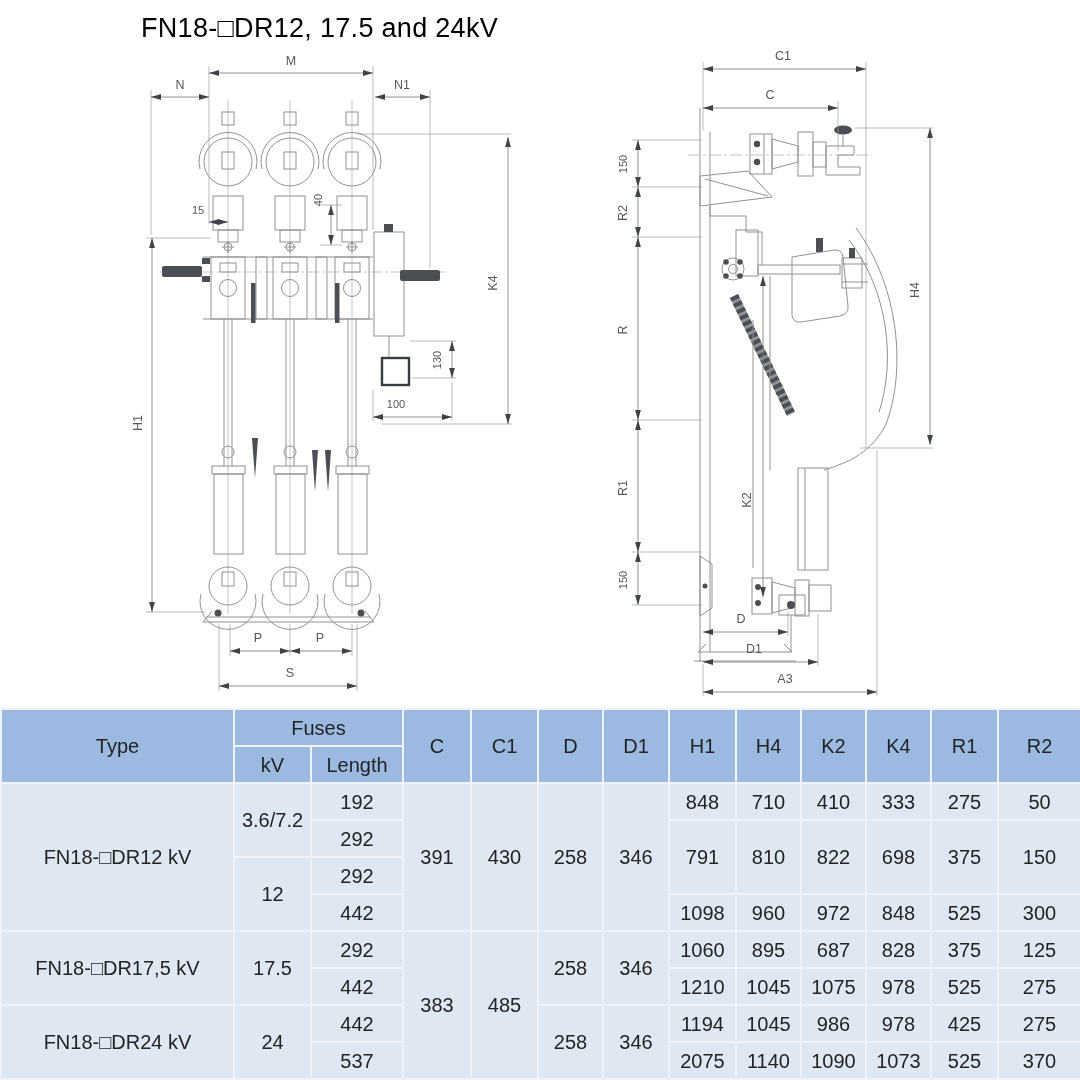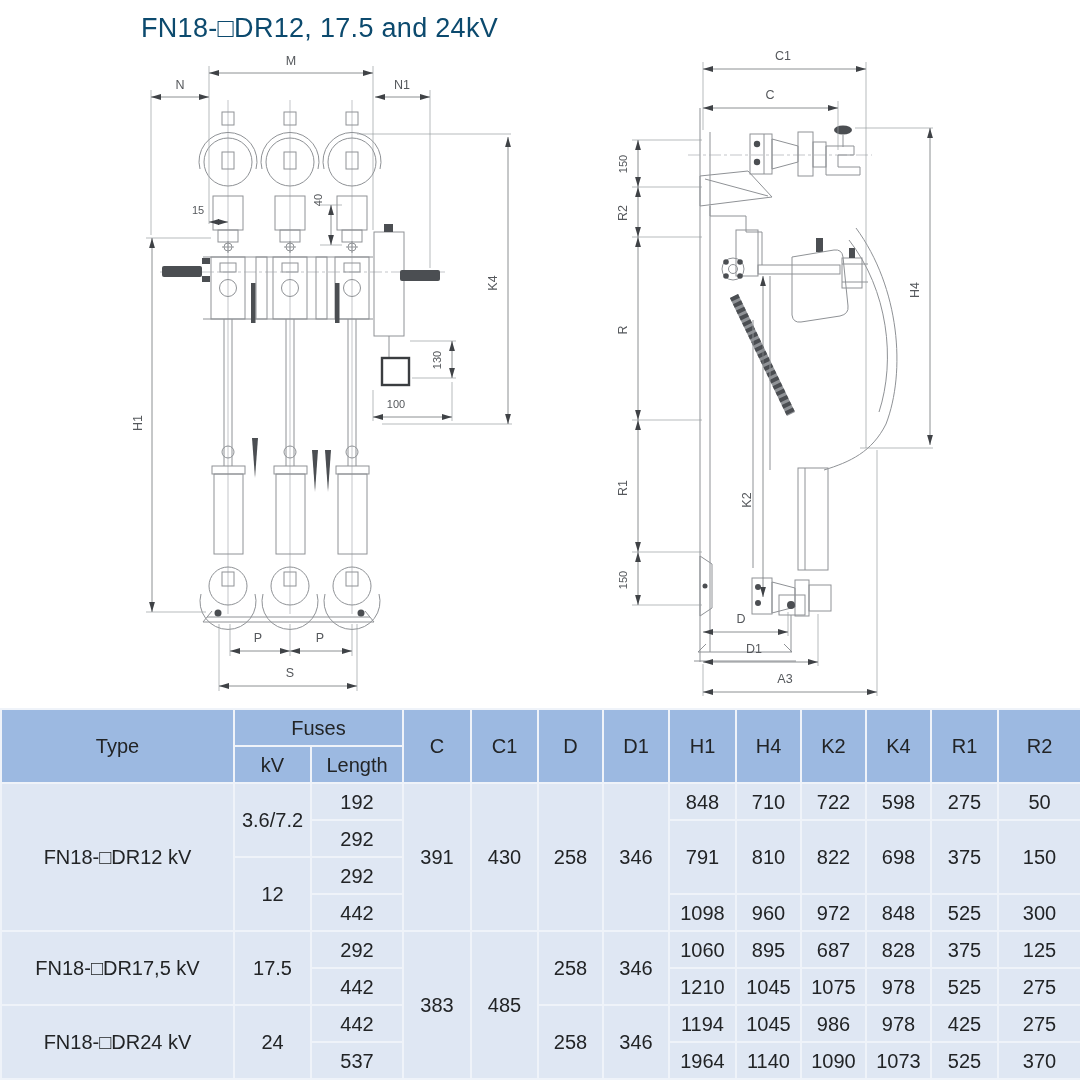--- a/index.html
+++ b/index.html
@@ -1,18 +1,18 @@
 <!DOCTYPE html>
 <html><head>
 <meta charset="utf-8">
 <style>
   html,body{margin:0;padding:0;background:#fff;}
   .page{position:relative;width:1080px;height:1080px;background:#ffffff;overflow:hidden;
         font-family:"Liberation Sans",sans-serif;}
-  .title{position:absolute;left:141px;top:13px;font-size:27px;color:#0c4a6e;letter-spacing:.3px;}
+  .title{position:absolute;left:141px;top:13px;font-size:27px;color:#000000;letter-spacing:.3px;}
   svg{position:absolute;}
   .m  {stroke:#8f9296;fill:none;stroke-width:1;}
   .thin{stroke:#aaadb1;fill:none;stroke-width:.7;}
   .dk {fill:#4b4e52;stroke:none;}
   .dim{stroke:#808387;fill:none;stroke-width:.9;}
   .ext{stroke:#9a9da1;fill:none;stroke-width:.7;}
   .lbl{fill:#55585c;font-size:12.5px;font-family:"Liberation Sans",sans-serif;text-anchor:middle;}
   .lbls{fill:#55585c;font-size:11px;font-family:"Liberation Sans",sans-serif;text-anchor:middle;}
   table.spec{position:absolute;left:0;top:708px;width:1080px;border-collapse:collapse;table-layout:fixed;}
   table.spec th{background:#9cb9e1;font-weight:400;}
@@ -290,22 +290,22 @@
     <tr style="height:37px">
       <td class="type" rowspan="4">FN18-□DR12 kV</td>
       <td rowspan="2">3.6/7.2</td>
       <td>192</td>
       <td rowspan="4">391</td>
       <td rowspan="4">430</td>
       <td rowspan="4">258</td>
       <td rowspan="4">346</td>
       <td>848</td>
       <td>710</td>
-      <td>722</td>
-      <td>598</td>
+      <td>410</td>
+      <td>333</td>
       <td>275</td>
       <td>50</td>
     </tr>
     <tr style="height:37px">
       <td>292</td>
       <td rowspan="2">791</td>
       <td rowspan="2">810</td>
       <td rowspan="2">822</td>
       <td rowspan="2">698</td>
       <td rowspan="2">375</td>
@@ -358,21 +358,21 @@
       <td rowspan="2">346</td>
       <td>1194</td>
       <td>1045</td>
       <td>986</td>
       <td>978</td>
       <td>425</td>
       <td>275</td>
     </tr>
     <tr style="height:37px">
       <td>537</td>
-      <td>1964</td>
+      <td>2075</td>
       <td>1140</td>
       <td>1090</td>
       <td>1073</td>
       <td>525</td>
       <td>370</td>
     </tr>
   </tbody>
     </table>
 </div>
 

